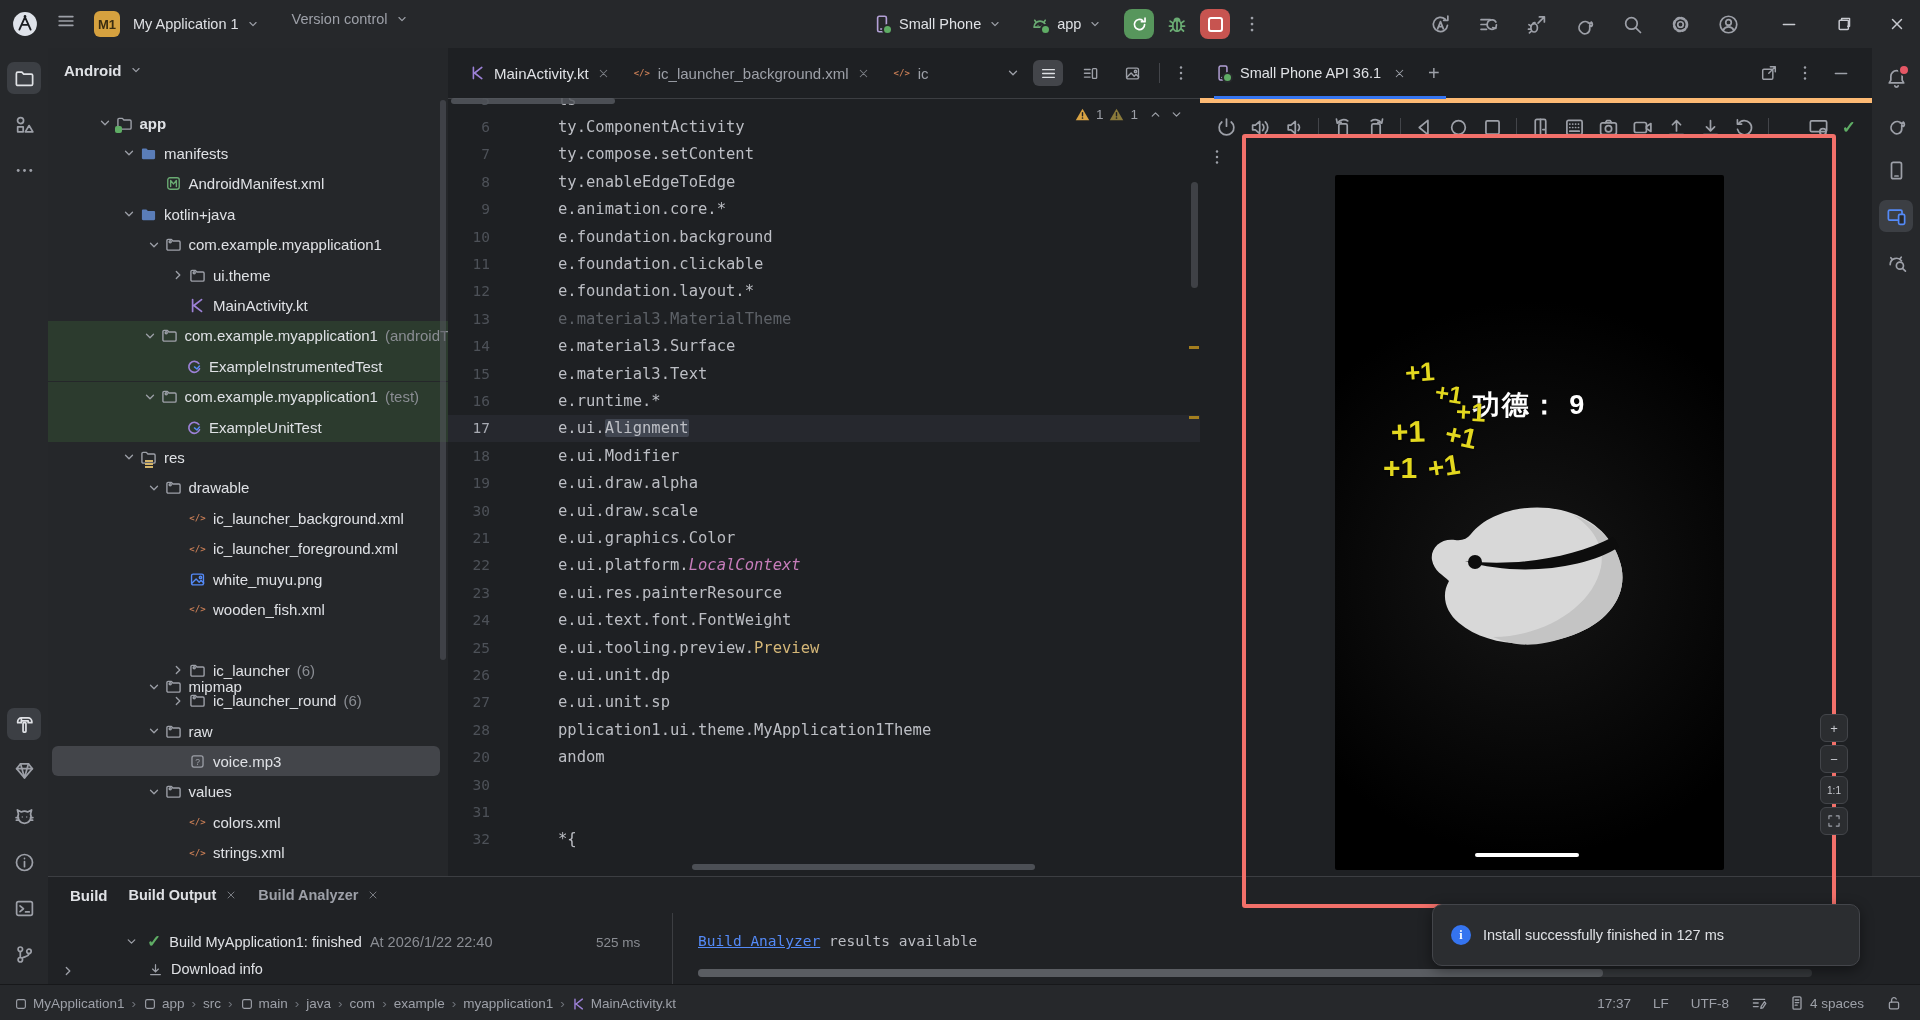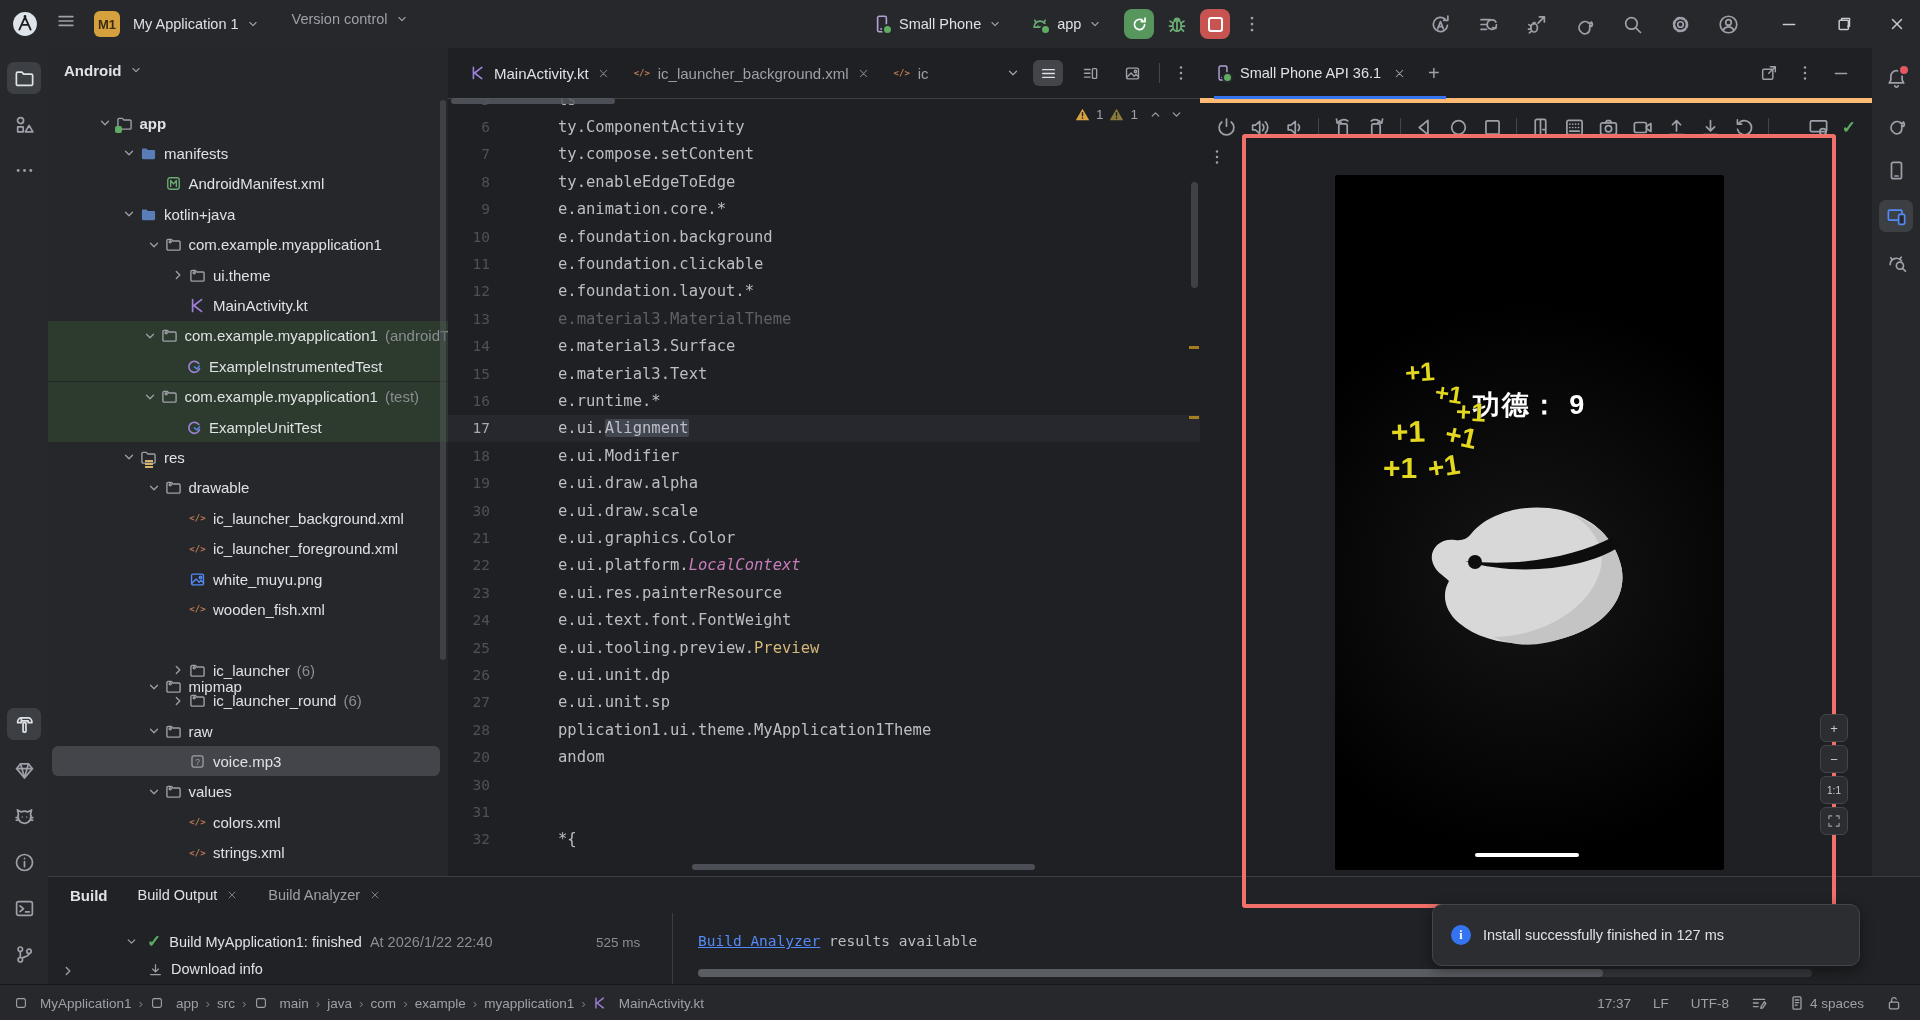--- a/index.html
+++ b/index.html
@@ -123,37 +123,37 @@
              border:4px solid #f2706a;border-radius:3px;z-index:40;pointer-events:none;}
   .zoomctl{position:absolute;left:1820px;top:714px;z-index:45;display:flex;flex-direction:column;gap:3px;}
   .zoomctl .zbtn{width:26px;height:26px;background:#2b2d30;border:1px solid #43454a;border-radius:6px;
                  display:flex;align-items:center;justify-content:center;font-size:13px;color:#c8cad0;cursor:pointer;}
   .zoomctl .zbtn .icon{width:14px;height:14px;}
   
   .build{position:absolute;left:48px;top:876px;width:1872px;height:108px;background:#202225;
          border-top:1px solid #3c3e42;}
   .build-head{height:36px;display:flex;align-items:center;}
   .build-title{font-weight:bold;margin-left:22px;}
-  .btab{display:flex;align-items:center;gap:9px;margin-left:30px;color:#dfe1e5;cursor:pointer;font-size:14.5px;}
+  .btab{display:flex;align-items:center;gap:9px;margin-left:21px;color:#dfe1e5;cursor:pointer;font-size:14.5px;font-weight:bold;}
   .btab.dim{color:#9da0a8;}
   .btab .x{width:12px;height:12px;color:#7b7e85;}
   .bsum-row{position:absolute;display:flex;align-items:center;gap:8px;font-size:14.5px;}
   .bsum-ts{color:#8a8d93;}
   .bdur{position:absolute;color:#8a8d93;font-size:13.5px;}
   .bdivider{position:absolute;left:624px;top:36px;bottom:0;width:1px;background:#3c3e42;}
   .console-line{position:absolute;left:650px;top:56px;font-family:"DejaVu Sans Mono",monospace;font-size:14.5px;color:#bcbec4;}
   .lnk{color:#548af7;text-decoration:underline;cursor:pointer;}
   .btrack{position:absolute;left:650px;top:92px;width:1114px;height:8px;background:#34373a;border-radius:4px;}
   .bthumb{position:absolute;left:0;top:0;width:905px;height:8px;background:#5a5d62;border-radius:4px;}
   .b-expand{position:absolute;left:12px;top:86px;width:16px;height:16px;color:#9da0a8;cursor:pointer;}
   
   .statusbar{position:absolute;left:0;top:984px;width:1920px;height:36px;background:#26282b;
              border-top:1px solid #17181a;display:flex;align-items:center;font-size:13.5px;color:#9da0a8;}
   .crumbs{display:flex;align-items:center;gap:7px;margin-left:14px;}
-  .crumb{display:flex;align-items:flex-start;gap:12px;cursor:pointer;}
+  .crumb{display:flex;align-items:flex-end;gap:5px;cursor:pointer;}
   .crumb .icon{width:14px;height:14px;}
   .crumb-sep{color:#6f737a;}
   .sb-right{margin-left:auto;display:flex;align-items:center;gap:22px;padding-right:18px;}
   .sb-item{display:flex;align-items:center;gap:5px;cursor:pointer;}
   .sb-item .icon{width:16px;height:16px;}
   
   .toast{position:absolute;left:1432px;top:904px;width:428px;height:62px;background:#2b2d30;
          border:1px solid #43454a;border-radius:10px;box-shadow:0 4px 14px rgba(0,0,0,.45);
          display:flex;align-items:center;gap:12px;padding-left:18px;box-sizing:border-box;z-index:60;}
   .info-circ{width:20px;height:20px;border-radius:50%;background:#3574f0;color:#fff;display:flex;

